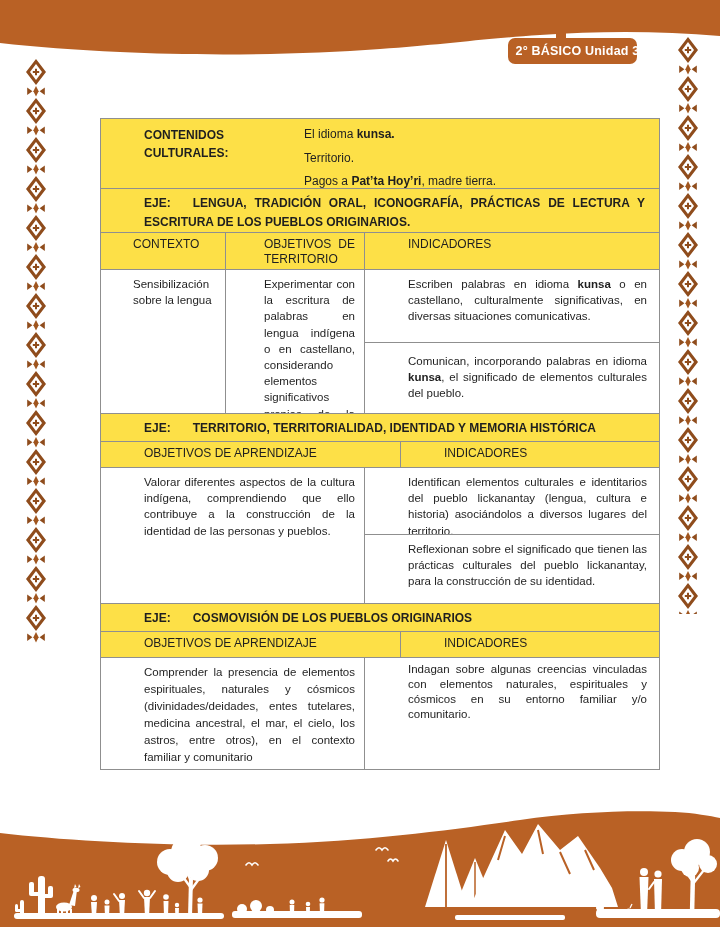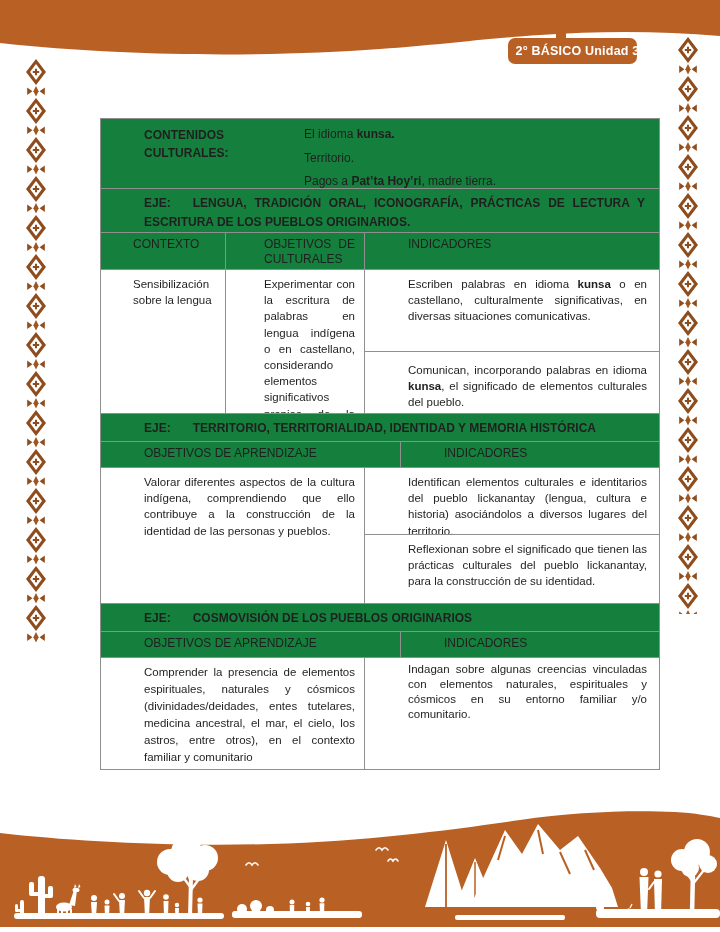--- a/index.html
+++ b/index.html
@@ -24,21 +24,21 @@
 
   
   .doc-table{
     position:absolute;left:100px;top:118px;width:560px;
     border:1px solid #8f8f8f;box-sizing:border-box;
     color:#1f1f1f;font-size:11.5px;
   }
   .doc-table *{box-sizing:border-box;}
   .row{position:relative;width:100%;border-top:1px solid #8f8f8f;overflow:hidden;}
   .row:first-child{border-top:none;}
-  .shade{background:#15803d;}
+  .shade{background:#fde047;}
   .b{font-weight:bold;}
 
   
   .r-contenidos{height:69px;display:flex;padding:7px 10px 0 43px;font-size:12px;}
   .r-contenidos .lbl{width:160px;flex:0 0 160px;line-height:18px;}
   .r-contenidos .vals p{margin:0 0 6px 0;line-height:17.5px;}
 
   
   .r-eje{font-weight:bold;font-size:12px;padding:5px 14px 0 43px;text-align:justify;line-height:19px;}
   .r-eje1{height:44px;}
@@ -62,21 +62,21 @@
   
   .brow{display:flex;}
   .brow4{height:144px;}
   .brow7{height:136px;}
   .brow10{height:112px;}
   .bcell{padding:6px 9px 0 38px;text-align:justify;line-height:16.2px;}
   .bcell.c1{padding-left:32px;padding-right:6px;}
   .bcell.c3,.bcell.cr{padding:0;}
   .sub{padding:6px 14px 0 43px;text-align:justify;line-height:16.2px;overflow:hidden;}
   .sub+.sub{border-top:1px solid #8f8f8f;}
-  .r4a{height:72px;} .r4b{height:95px;padding-top:10px;margin-top:9px;}
+  .r4a{height:72px;} .r4b{height:95px;padding-top:10px;}
   .r7a{height:66px;} .r7b{height:65px;}
   .r10a{height:64px;line-height:15px;padding-top:4px;}
   .r10b{height:47px;line-height:15.3px;padding-top:3px;}
   .cl10{line-height:17px;}
   p.m0{margin:0;}
 </style>
 </head>
 <body>
 
 <div class="page">
@@ -126,21 +126,21 @@
     </div>
 
     <div class="row shade r-eje r-eje1">
       <span>EJE:</span><span class="gap"></span><span>LENGUA, TRADICIÓN ORAL, ICONOGRAFÍA, PRÁCTICAS DE LECTURA Y ESCRITURA DE LOS PUEBLOS ORIGINARIOS.</span>
     </div>
 
     <div class="row shade hrow hrow3">
       <div class="cell c1">CONTEXTO</div>
       <div class="cell c2">
         <div class="just1">OBJETIVOS DE</div>
-        <div>CULTURALES</div>
+        <div>TERRITORIO</div>
       </div>
       <div class="cell c3">INDICADORES</div>
     </div>
 
     <div class="row brow brow4">
       <div class="cell c1 bcell">Sensibilización sobre la lengua</div>
       <div class="cell c2 bcell">Experimentar con la escritura de palabras en lengua indígena o en castellano, considerando elementos significativos propios de la cultura.</div>
       <div class="cell c3 bcell">
         <div class="sub r4a"><span>Escriben palabras en idioma </span><span class="b">kunsa</span><span> o en castellano, culturalmente significativas, en diversas situaciones comunicativas.</span></div>
         <div class="sub r4b"><span>Comunican, incorporando palabras en idioma </span><span class="b">kunsa</span><span>, el significado de elementos culturales del pueblo.</span></div>

